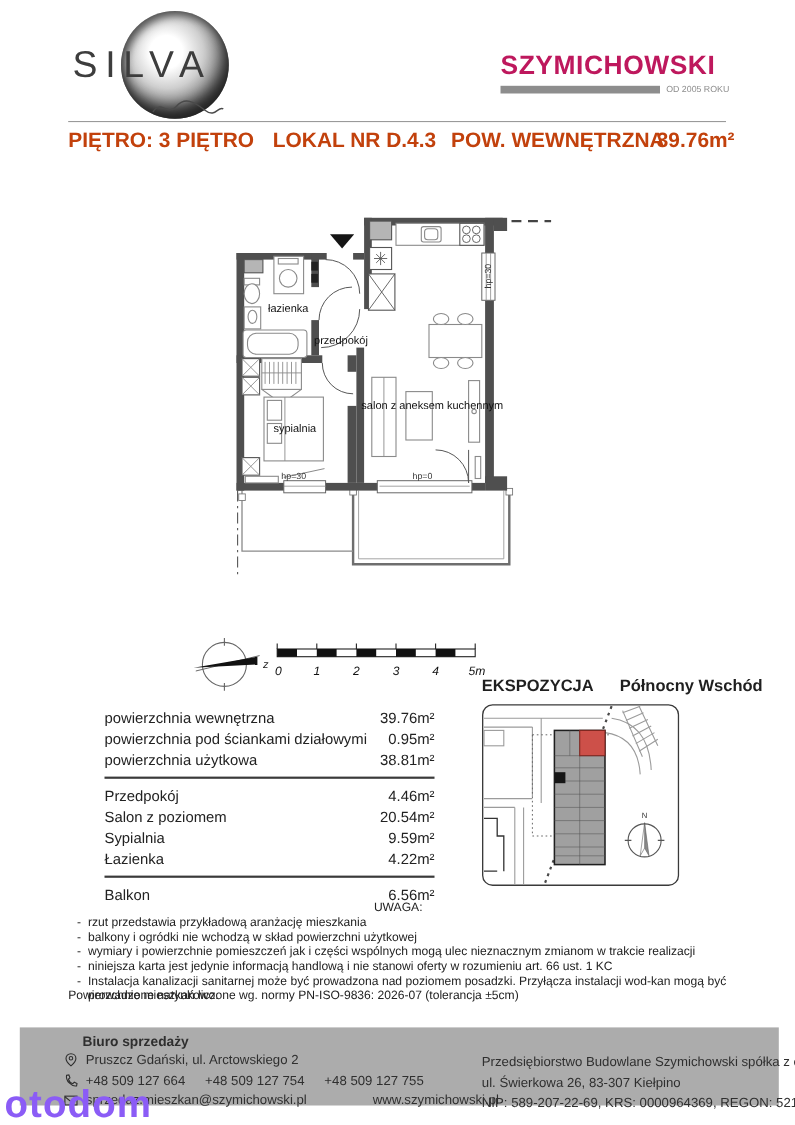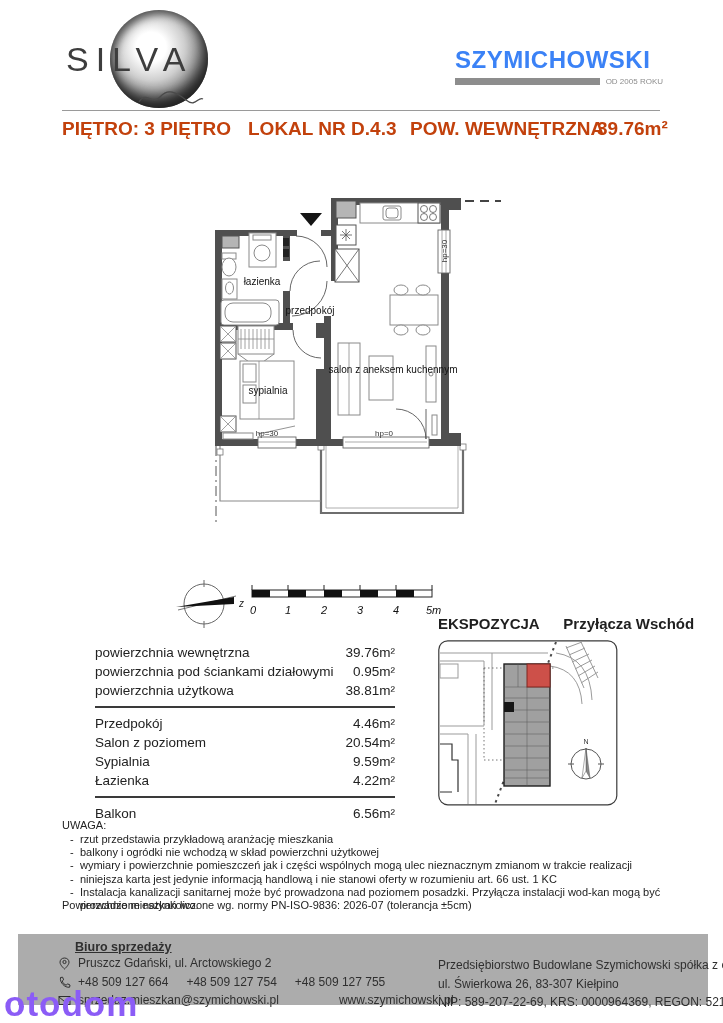--- a/index.html
+++ b/index.html
@@ -5,21 +5,21 @@
   html,body{margin:0;padding:0;background:#fff;}
   .page{position:relative;width:723px;height:1023px;background:#fff;overflow:hidden;
         font-family:"Liberation Sans",sans-serif;color:#1f1f1f;}
   
   .logo-silva{position:absolute;left:58px;top:6px;width:180px;height:108px;}
   .silva-circle{position:absolute;left:52px;top:4px;width:98px;height:98px;border-radius:50%;
      background:radial-gradient(circle at 42% 38%, #ffffff 18%, #cfcfcf 40%, #5a5a5a 78%, #2e2e2e 100%);
      box-shadow:inset -4px -10px 14px #222,inset 3px 4px 8px #555;}
   .silva-text{position:absolute;left:8px;top:34px;font-size:34px;letter-spacing:7px;color:#3d3d3d;font-weight:400;}
   .logo-dev{position:absolute;left:455px;top:46px;width:208px;}
-  .dev-name{font-size:24px;font-weight:bold;color:#3b82f6;letter-spacing:.5px;white-space:nowrap;}
+  .dev-name{font-size:24px;font-weight:bold;color:#be185d;letter-spacing:.5px;white-space:nowrap;}
   .dev-sub{display:flex;align-items:center;margin-top:3px;}
   .dev-bar{flex:1;height:7px;background:#8d8d8d;margin-right:6px;}
   .dev-tag{font-size:8px;font-weight:normal;color:#8d8d8d;white-space:nowrap;}
   .hdr-line{position:absolute;left:62px;top:110px;width:598px;height:1px;background:#9a9a9a;}
   .title-row span{position:absolute;top:118px;font-size:19px;font-weight:bold;color:#c2410c;white-space:nowrap;}
   .t-floor{left:62px;} .t-lokal{left:248px;} .t-powl{left:410px;} .t-powv{left:597px;}
   
   .plan{position:absolute;left:183px;top:183px;width:320px;height:350px;}
   .plab{position:absolute;transform:translate(-50%,-50%);font-size:10px;color:#111;white-space:nowrap;}
   .plab.sm{font-size:8px;color:#333;}
@@ -32,27 +32,27 @@
   .areas{position:absolute;left:95px;top:640px;width:300px;font-size:13.5px;color:#222;}
   .arow{display:flex;justify-content:space-between;height:19px;line-height:19px;}
   .agroup{padding:3px 0;}
   .adiv{border-top:2px solid #3a3a3a;margin:3px 0;}
   
   .exp-head{position:absolute;left:438px;top:615px;font-size:15px;font-weight:bold;white-space:nowrap;}
   .exp-head .val{margin-left:20px;}
   .siteplan{position:absolute;left:438px;top:640px;}
   
   .notes{position:absolute;left:62px;top:819px;width:600px;font-size:11px;color:#222;}
-  .notes .hd{margin-bottom:2px;}
+  .notes .hd{margin-bottom:2px;text-align:center;}
   .nitem{display:flex;line-height:13.2px;}
   .nitem .dash{width:10px;margin-left:8px;flex:none;}
   .norm{position:absolute;left:62px;top:899px;font-size:11px;color:#222;}
   
   .footer{position:absolute;left:18px;top:934px;width:690px;height:71px;background:#acacac;color:#2f2f2f;font-size:12px;}
-  .f-head{position:absolute;left:57px;top:6px;font-weight:bold;text-decoration:underline;font-size:12.5px;}
+  .f-head{position:absolute;left:57px;top:6px;font-weight:bold;font-size:12.5px;}
   .f-row{position:absolute;left:40px;display:flex;align-items:center;white-space:nowrap;}
   .f-row .ico{width:13px;height:13px;margin-right:7px;flex:none;}
   .f-r1{top:22px;} .f-r2{top:41px;} .f-r3{top:59px;}
   .f-gap{margin-right:18px;}
   .f-co{position:absolute;left:420px;white-space:nowrap;}
   .f-c1{top:24px;} .f-c2{top:43px;} .f-c3{top:61px;}
   .wm{position:absolute;left:4px;top:984px;font-size:35px;font-weight:bold;color:#8b5cf6;letter-spacing:1px;z-index:5;}
 </style>
 </head>
 <body>
@@ -289,21 +289,21 @@
     <div class="agroup">
       <div class="arow">
           <span>Balkon</span>
           <span>6.56m²</span>
         </div>
     </div>
   </div>
 
   <div class="exp-head">
     <span>EKSPOZYCJA</span>
-    <span class="val">Przyłącza Wschód</span>
+    <span class="val">Północny Wschód</span>
   </div>
   <svg class="siteplan" width="180" height="166" viewBox="0 0 180 166">
     <rect x="0.8" y="0.8" width="178" height="164" rx="9" fill="#fff" stroke="#3a3a3a" stroke-width="1.2"></rect>
     <g stroke="#9b9b9b" stroke-width="1" fill="none">
       <path d="M2,13 H110 M2,21 H46 M46,21 V84 M54,13 V90 M2,86 H46 M2,94 H30 M30,94 V164 M38,94 V164"></path>
       <rect x="2" y="24" width="18" height="14"></rect>
       <path d="M112,26 Q142,30 144,64 M118,13 Q152,18 154,60"></path>
       <path d="M128,6 L146,48 M143,2 L160,38"></path>
       <path d="M128,8 L144,2 M131,15 L147,8 M134,22 L151,14 M137,29 L154,20 M140,36 L157,26 M143,43 L160,32"></path>
     </g>

